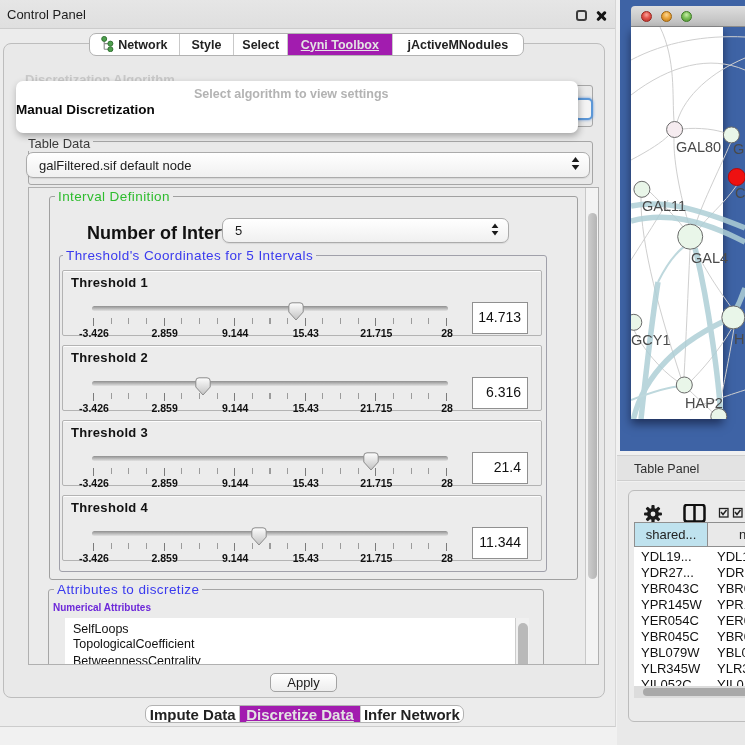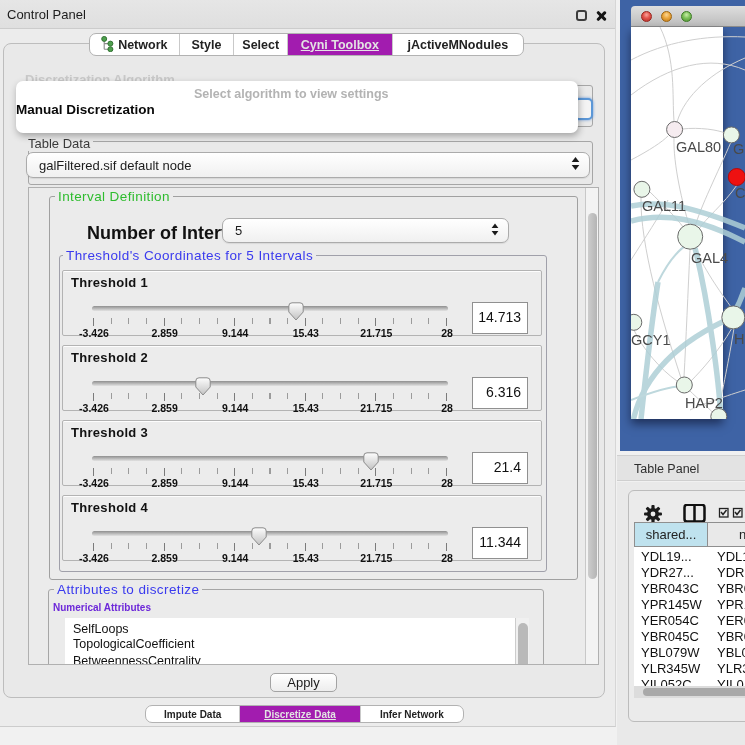--- a/index.html
+++ b/index.html
@@ -22,21 +22,21 @@
 #mainpanel { position:absolute; left:3px; top:43px; width:602px; height:655px;
   background:#e9e9e9; border:1px solid #bdbdbd; border-radius:8px; }
 
 
 .segbar { position:absolute; display:flex; background:#fff; border:1px solid #b2b2b2; border-radius:7px; overflow:hidden; z-index:30; }
 .seg { display:flex; align-items:center; justify-content:center; font-size:12.5px; font-weight:bold; color:#222; border-right:1px solid #c9c9c9; }
 .seg:last-child { border-right:none; }
 .seg.dark { background:#a21caf; color:#e3e3e3;text-decoration:underline; }
 #toptabs { left:89px; top:33px; width:435px; height:23px; }
 #bottabs { left:145px; top:705px; width:319px; height:18px; }
-#bottabs .seg { font-size:10px; }
+#bottabs .seg { font-size:15px; }
 
 
 .group { position:absolute; border:1px solid #a6a6a6; border-radius:3px; }
 .glabel { position:absolute; font-size:13.5px; letter-spacing:0.4px; padding:0 3px; z-index:2; }
 
 
 .combo { position:absolute; background:linear-gradient(#ffffff,#f0f0f0); border:1px solid #ababab; border-radius:7px;
   font-size:13px; color:#1c1c1c; display:flex; align-items:center; padding-left:12px;
   box-shadow:0 1px 1px rgba(0,0,0,0.08); }
 .spin { position:absolute; right:9px; top:50%; transform:translateY(-50%); }

